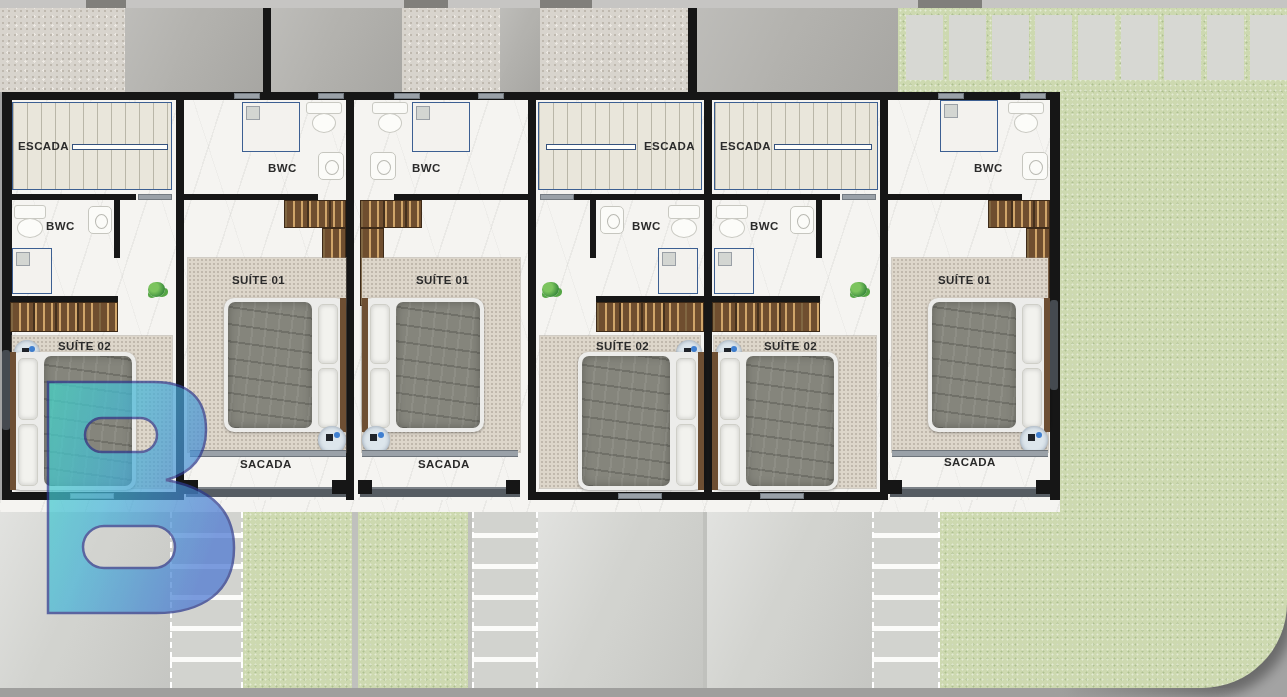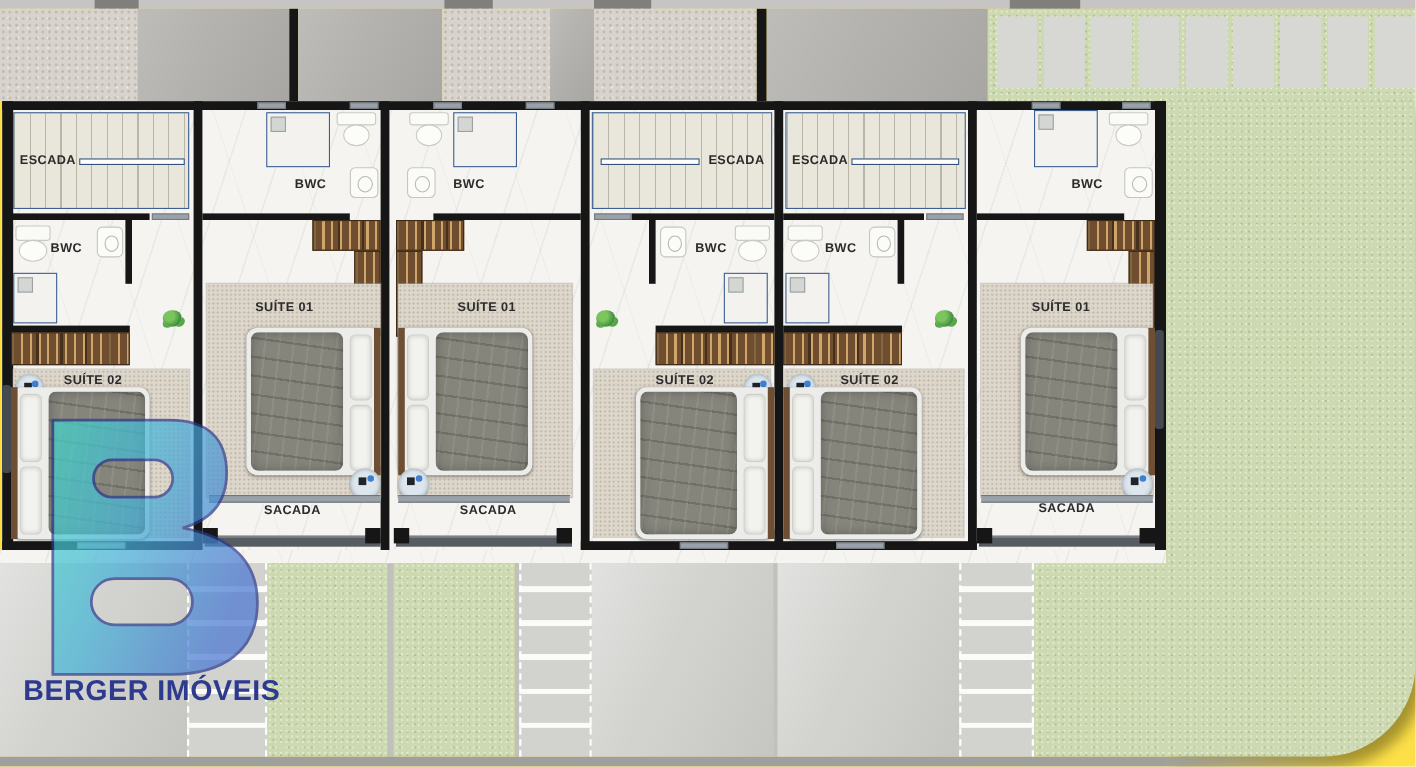--- a/index.html
+++ b/index.html
@@ -1,16 +1,16 @@
 <!DOCTYPE html>
 <html><head>
 <meta charset="utf-8">
 <style>
   html,body{margin:0;padding:0;background:#ffffff;}
-  .canvas{position:relative;width:1287px;height:697px;overflow:hidden;background:#fde047;
+  .canvas{position:relative;width:1287px;height:697px;overflow:hidden;background:#a3a3a3;
           font-family:"Liberation Sans",sans-serif;}
   .abs{position:absolute;}
   
   .spk{background:#d8d4cd;background-image:radial-gradient(#bfb9af 1px,transparent 1.4px),
        radial-gradient(#ece8e2 1px,transparent 1.4px);background-size:6px 6px,9px 9px;
        background-position:0 0,3px 4px;}
   .conc-dark{background:#b3b2ae;background-image:linear-gradient(115deg,rgba(255,255,255,.14) 0%,rgba(255,255,255,0) 45%),
        linear-gradient(300deg,rgba(80,80,78,.12) 0%,rgba(0,0,0,0) 55%);}
   .conc{background:#d2d3cf;background-image:linear-gradient(115deg,rgba(255,255,255,.35) 0%,rgba(255,255,255,0) 45%),
        linear-gradient(295deg,rgba(120,120,118,.14) 0%,rgba(0,0,0,0) 50%);}
@@ -285,15 +285,14 @@
           <stop offset="0%" stop-color="#43d8c8"></stop>
           <stop offset="45%" stop-color="#47b4d8"></stop>
           <stop offset="100%" stop-color="#4a77d2"></stop>
         </linearGradient>
       </defs>
       <path fill="url(#gradB)" fill-rule="evenodd" stroke="#2c3a8e" stroke-width="2.5" opacity="0.84" d="M10,2 H116 C152,2 168,20 168,50 C168,77 153,93 128,100 C172,108 196,130 196,168 C196,213 163,233 118,233 H10 Z
            M64,38 H102 A17,17 0 0 1 102,72 H64 A17,17 0 0 1 64,38 Z
            M66,146 H116 A21,21 0 0 1 116,188 H66 A21,21 0 0 1 66,146 Z"></path>
     </svg>
   </div>
-  <div class="wm-name" style="left:18px;top:612px;">BERGER IMÓVEIS</div>
 
 </div>
 
 </body></html>

